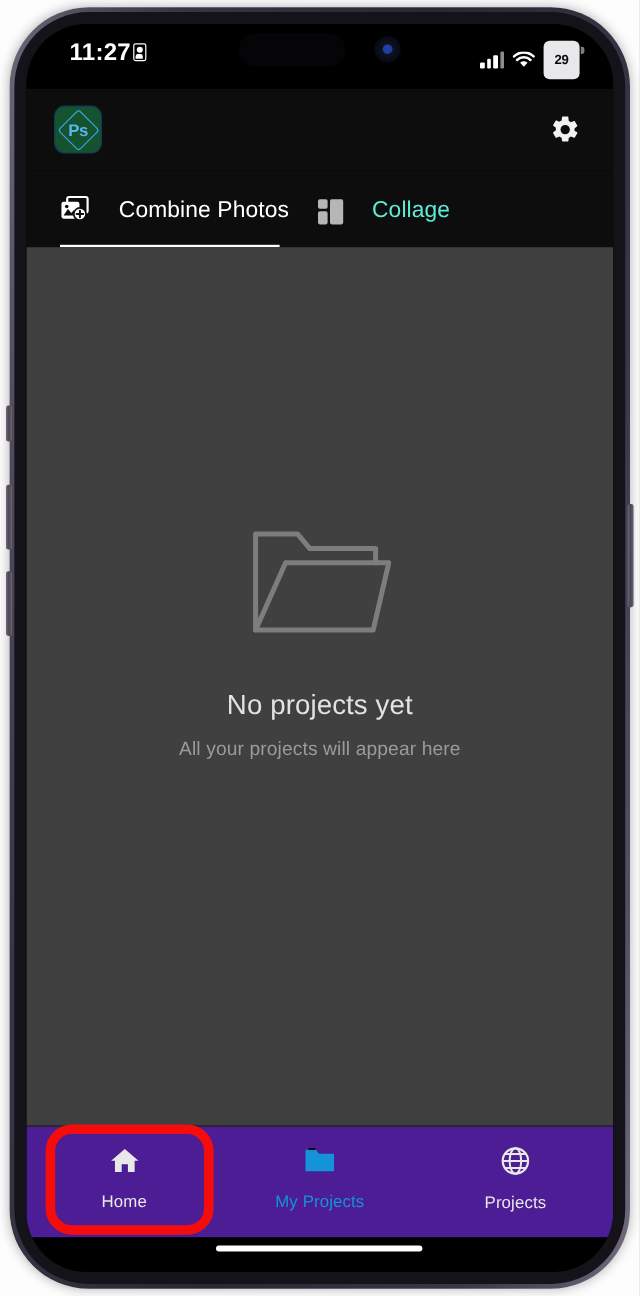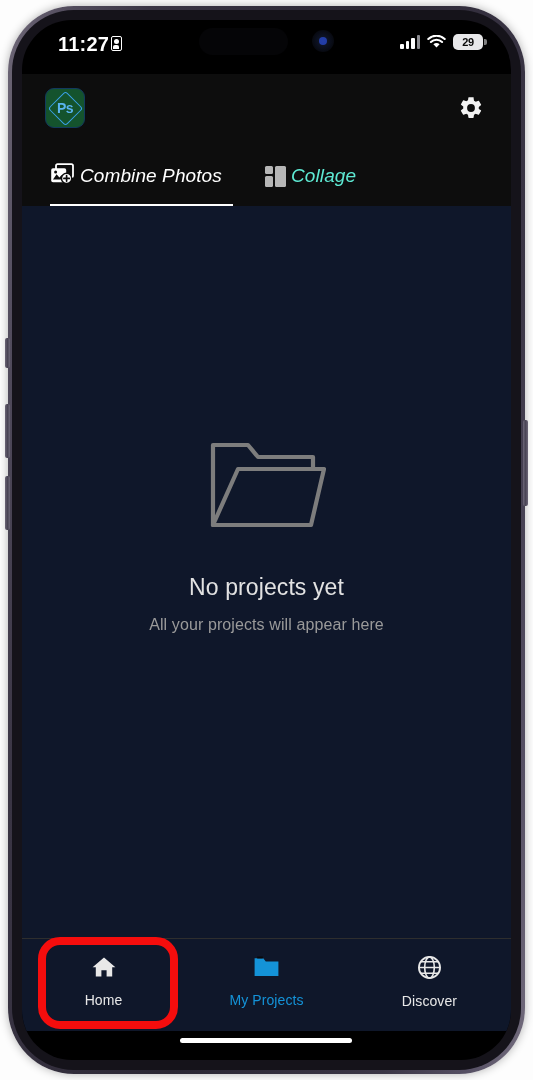--- a/index.html
+++ b/index.html
@@ -153,21 +153,21 @@
   .signal i:nth-child(1) { height: 5px; }
   .signal i:nth-child(2) { height: 8px; }
   .signal i:nth-child(3) { height: 11px; }
   .signal i:nth-child(4) { height: 14px; background: #8b8b90; }
 
   .wifi { width: 19px; height: 14px; position: relative; }
 
   .battery {
     position: relative;
     width: 30px;
-    height: 16px;
+    height: 32px;
     border-radius: 5px;
     background: #e8e8ea;
     display: flex;
     align-items: center;
     justify-content: center;
   }
   .battery-pct {
     font-size: 11px;
     font-weight: bold;
     color: #0a0a0a;
@@ -244,23 +244,22 @@
     width: 489px;
     height: 64px;
     background: #0d0d0d;
   }
   .tab {
     position: absolute;
     top: 0;
     height: 64px;
     display: flex;
     align-items: center;
-    gap: 5px;
+    gap: 24px;
     padding-top: 4px;
-    font-style: italic;
   }
   .tab-combine { left: 28px; }
   .tab-collage { left: 243px; }
   .tab-label {
     font-size: 19px;
     letter-spacing: 0.1px;
   }
   .tab-combine .tab-label { color: #ffffff; }
   .tab-collage .tab-label { color: #5eead4; }
   .tab-underline {
@@ -287,21 +286,21 @@
   .collage-icon .c2 { left: 10px; top: 0;    width: 11px; height: 21px; }
   .collage-icon .c3 { left: 0;    top: 10px; width: 8px;  height: 11px; }
 
   
   .content {
     position: absolute;
     left: 0;
     top: 186px;
     width: 489px;
     height: 732px;
-    background: #0f172a;
+    background: #404040;
   }
   .empty-state {
     position: absolute;
     left: 0;
     top: 232px;
     width: 489px;
     text-align: center;
   }
   .folder-wrap {
     display: flex;
@@ -328,21 +327,21 @@
     width: 489px;
     height: 1px;
     background: #2e2e2e;
   }
   .bottom-nav {
     position: absolute;
     left: 0;
     top: 919px;
     width: 489px;
     height: 92px;
-    background: #0f172a;
+    background: #4c1d95;
     display: flex;
   }
   .nav-item {
     flex: 1;
     display: flex;
     flex-direction: column;
     align-items: center;
     justify-content: flex-start;
     padding-top: 16px;
     gap: 9px;
@@ -495,21 +494,21 @@
       </div>
 
       <div class="nav-item nav-discover">
         <span>
           <svg width="25" height="25" viewBox="0 0 26 26">
             <circle cx="13" cy="13" r="11" fill="none" stroke="#e8e8e8" stroke-width="1.9"></circle>
             <ellipse cx="13" cy="13" rx="5" ry="11" fill="none" stroke="#e8e8e8" stroke-width="1.7"></ellipse>
             <path d="M2 13 H24 M4 7 H22 M4 19 H22" stroke="#e8e8e8" stroke-width="1.7" fill="none"></path>
           </svg>
         </span>
-        <span class="nav-label">Discover</span>
+        <span class="nav-label">Projects</span>
       </div>
     </div>
 
     <div class="home-indicator"></div>
   </div>
 
   <div class="annotation-box"></div>
 
 </div>
 

